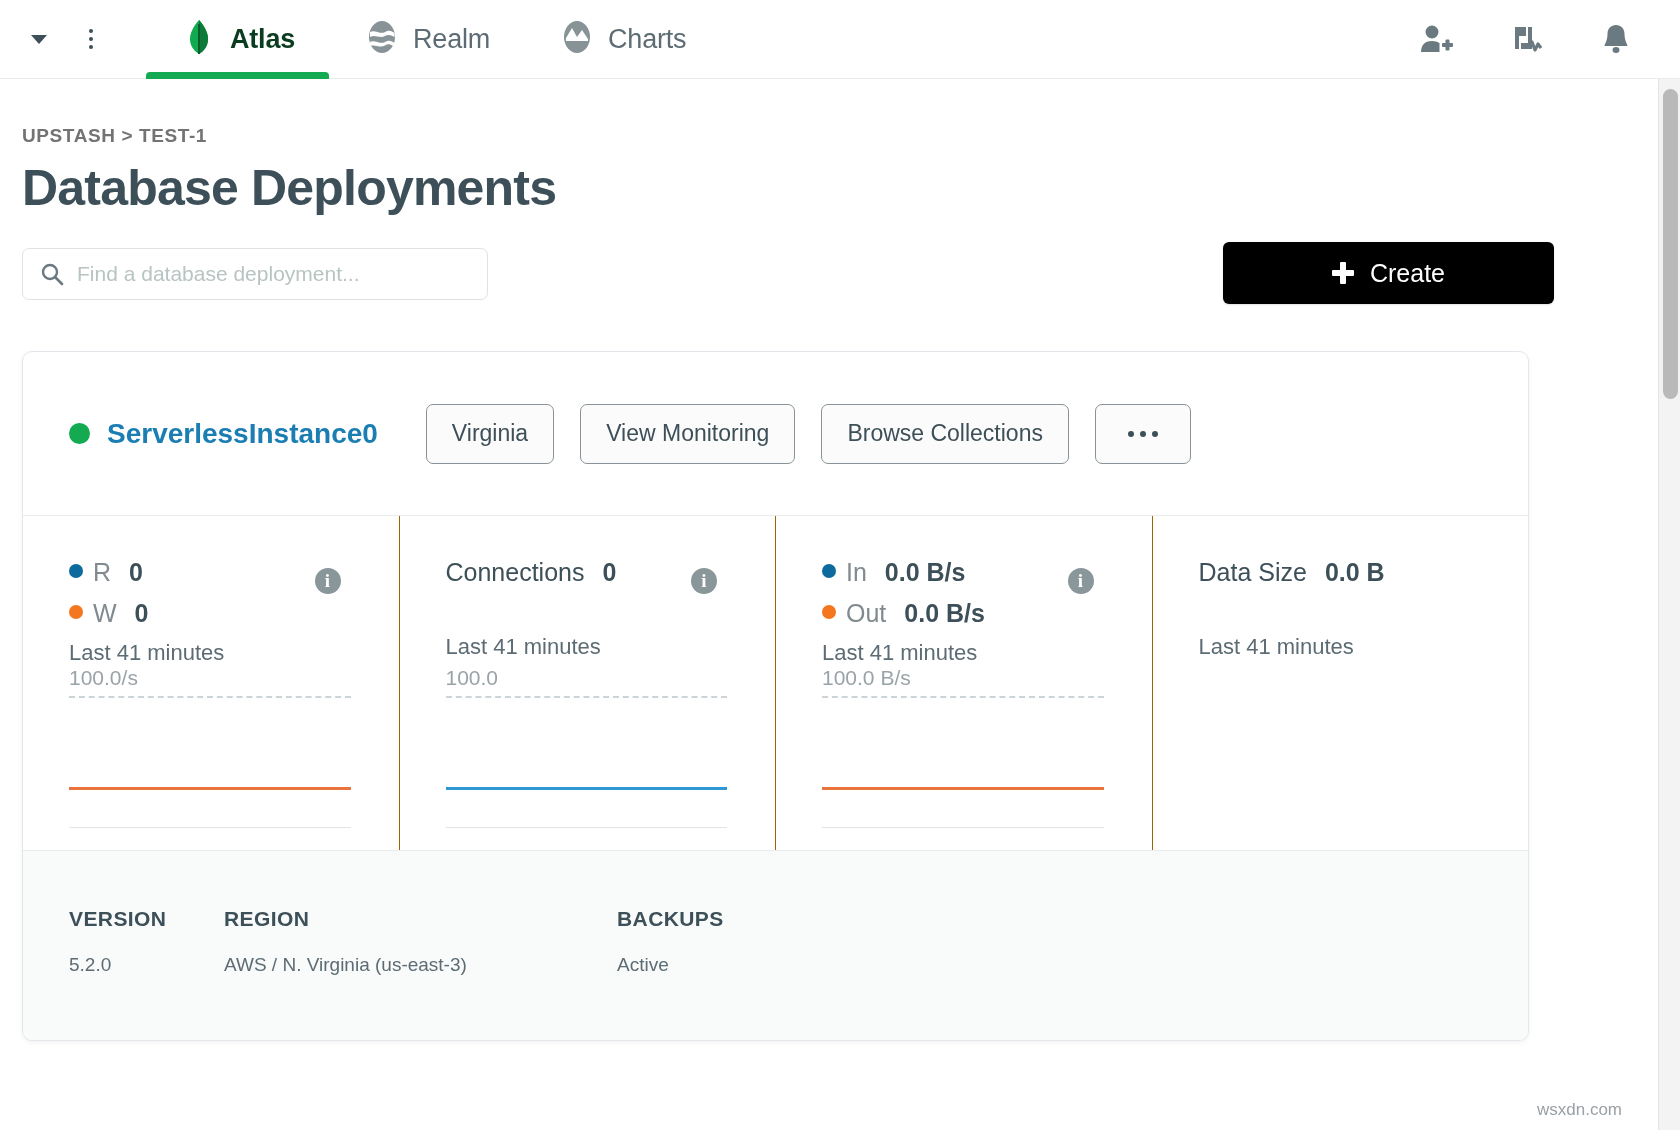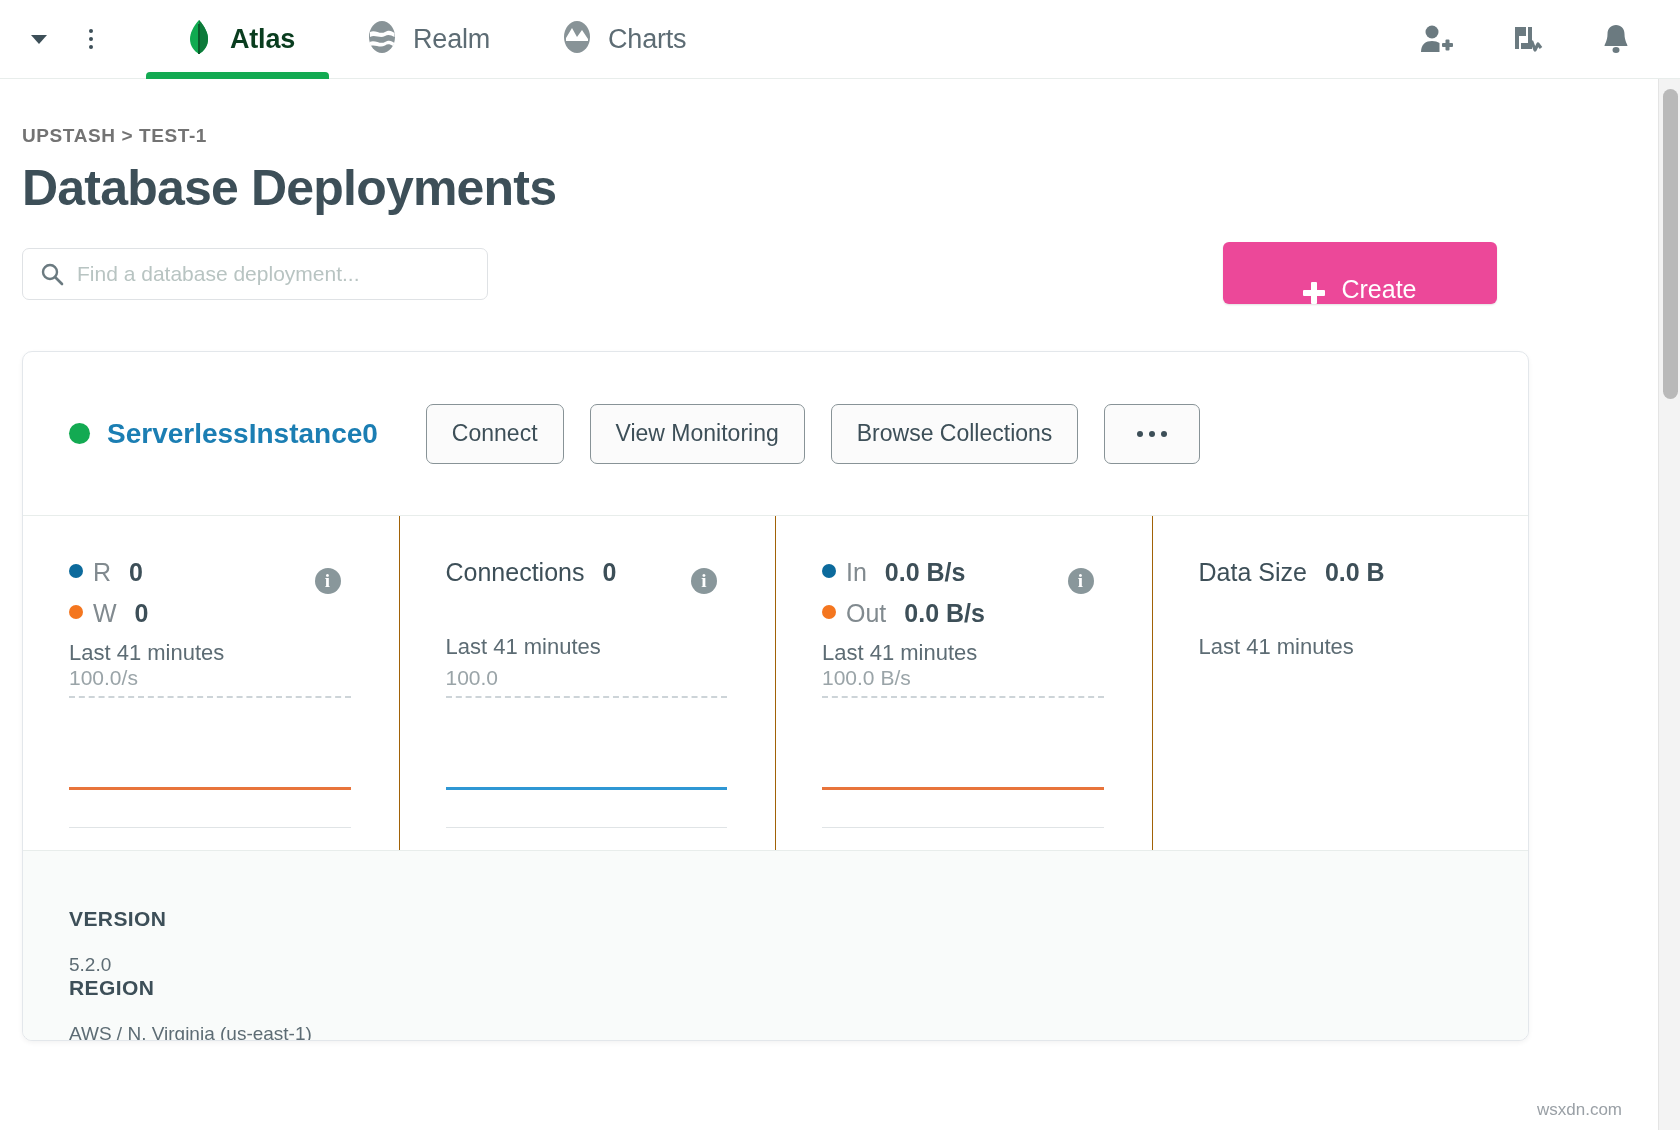--- a/index.html
+++ b/index.html
@@ -89,24 +89,24 @@
     border: none; outline: none; background: transparent;
     margin-left: 12px; width: 390px;
     font-family: "Liberation Sans", sans-serif;
     font-size: 21px; color: #3d4f58;
   }
   .search-input::placeholder { color: #b8c4c2; }
 
   
   .create-btn {
     position: absolute; left: 1223px; top: 163px;
-    width: 274px; height: 62px;
-    background: #ec4899; border-radius: 6px;
+    width: 331px; height: 62px;
+    background: #000000; border-radius: 6px;
     border: none; cursor: pointer;
-    display: flex; align-items: flex-end; justify-content: center; gap: 16px;
+    display: flex; align-items: center; justify-content: center; gap: 16px;
     box-shadow: 0 1px 2px rgba(0,0,0,0.12);
   }
   .plus-glyph { position: relative; width: 22px; height: 22px; }
   .plus-glyph::before, .plus-glyph::after {
     content: ""; position: absolute; background: #fff; border-radius: 1px;
   }
   .plus-glyph::before { left: 0; top: 8px; width: 22px; height: 6px; }
   .plus-glyph::after { left: 8px; top: 0; width: 6px; height: 22px; }
   .create-label { color: #ffffff; font-size: 25px; font-weight: 400; }
 
@@ -188,21 +188,21 @@
   }
   .series-line {
     position: absolute; left: 0; right: 0;
     height: 3px;
   }
   .series-fill { position: absolute; left: 0; right: 0; }
 
   
   .card-footer {
     height: 190px; background: #f9fbfa;
-    display: flex; padding: 56px 0 0 46px; flex-direction: column;
+    display: flex; padding: 56px 0 0 46px;
   }
   .foot-col { display: flex; flex-direction: column; }
   .foot-label {
     font-size: 21px; font-weight: 700; color: #3d4f58;
     letter-spacing: 0.4px;
   }
   .foot-value { margin-top: 23px; font-size: 19px; color: #5d6c74; white-space: nowrap; }
   .foot-col.version { width: 155px; }
   .foot-col.region  { width: 393px; }
 
@@ -318,21 +318,21 @@
     <span class="create-label">Create</span>
   </button>
 
   <div class="card">
 
     <div class="card-header">
       <span class="status-dot"></span>
       <span class="instance-name">ServerlessInstance0</span>
 
       <div class="card-actions">
-        <button class="ghost-btn">Connect</button>
+        <button class="ghost-btn">Virginia</button>
         <button class="ghost-btn">View Monitoring</button>
         <button class="ghost-btn">Browse Collections</button>
         <button class="ghost-btn dots">
           <i></i>
           <i></i>
           <i></i>
         </button>
       </div>
     </div>
 
@@ -404,21 +404,21 @@
       </div>
     </div>
 
     <div class="card-footer">
       <div class="foot-col version">
         <span class="foot-label">VERSION</span>
         <span class="foot-value">5.2.0</span>
       </div>
       <div class="foot-col region">
         <span class="foot-label">REGION</span>
-        <span class="foot-value">AWS / N. Virginia (us-east-1)</span>
+        <span class="foot-value">AWS / N. Virginia (us-east-3)</span>
       </div>
       <div class="foot-col backups">
         <span class="foot-label">BACKUPS</span>
         <span class="foot-value">Active</span>
       </div>
     </div>
   </div>
 
   <div class="watermark">wsxdn.com</div>
 </div>

